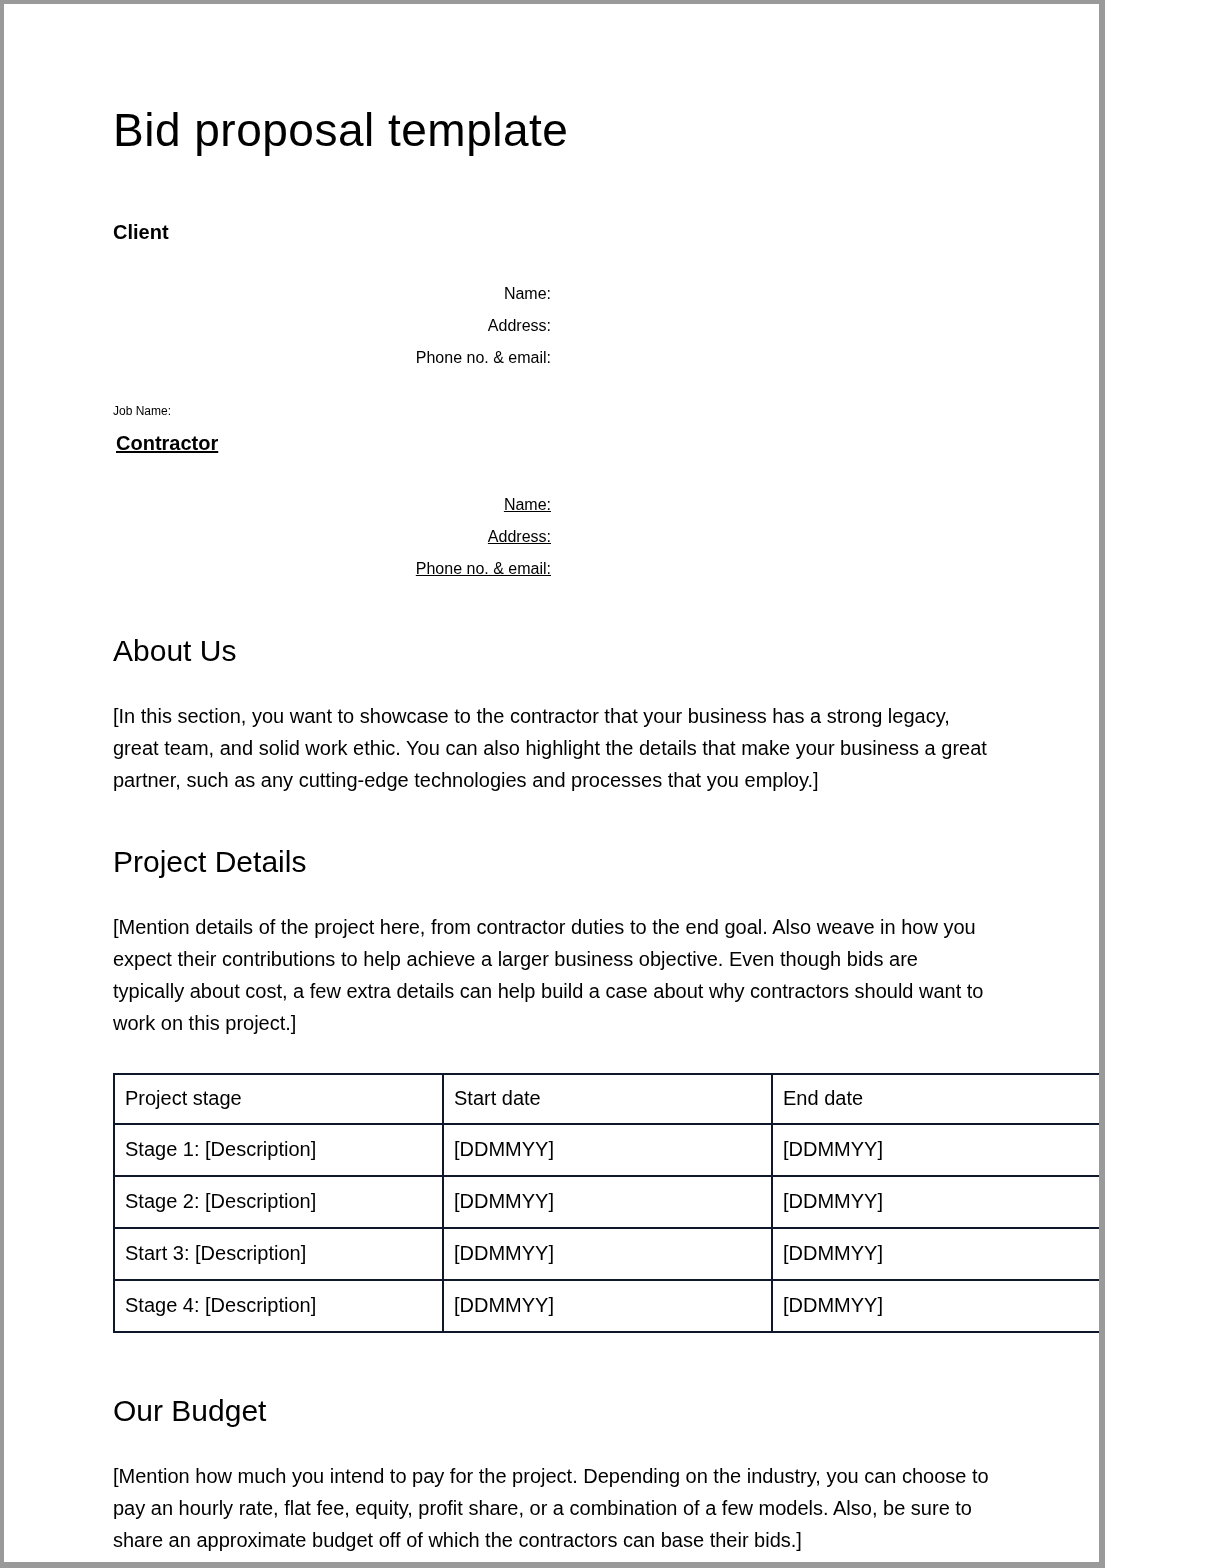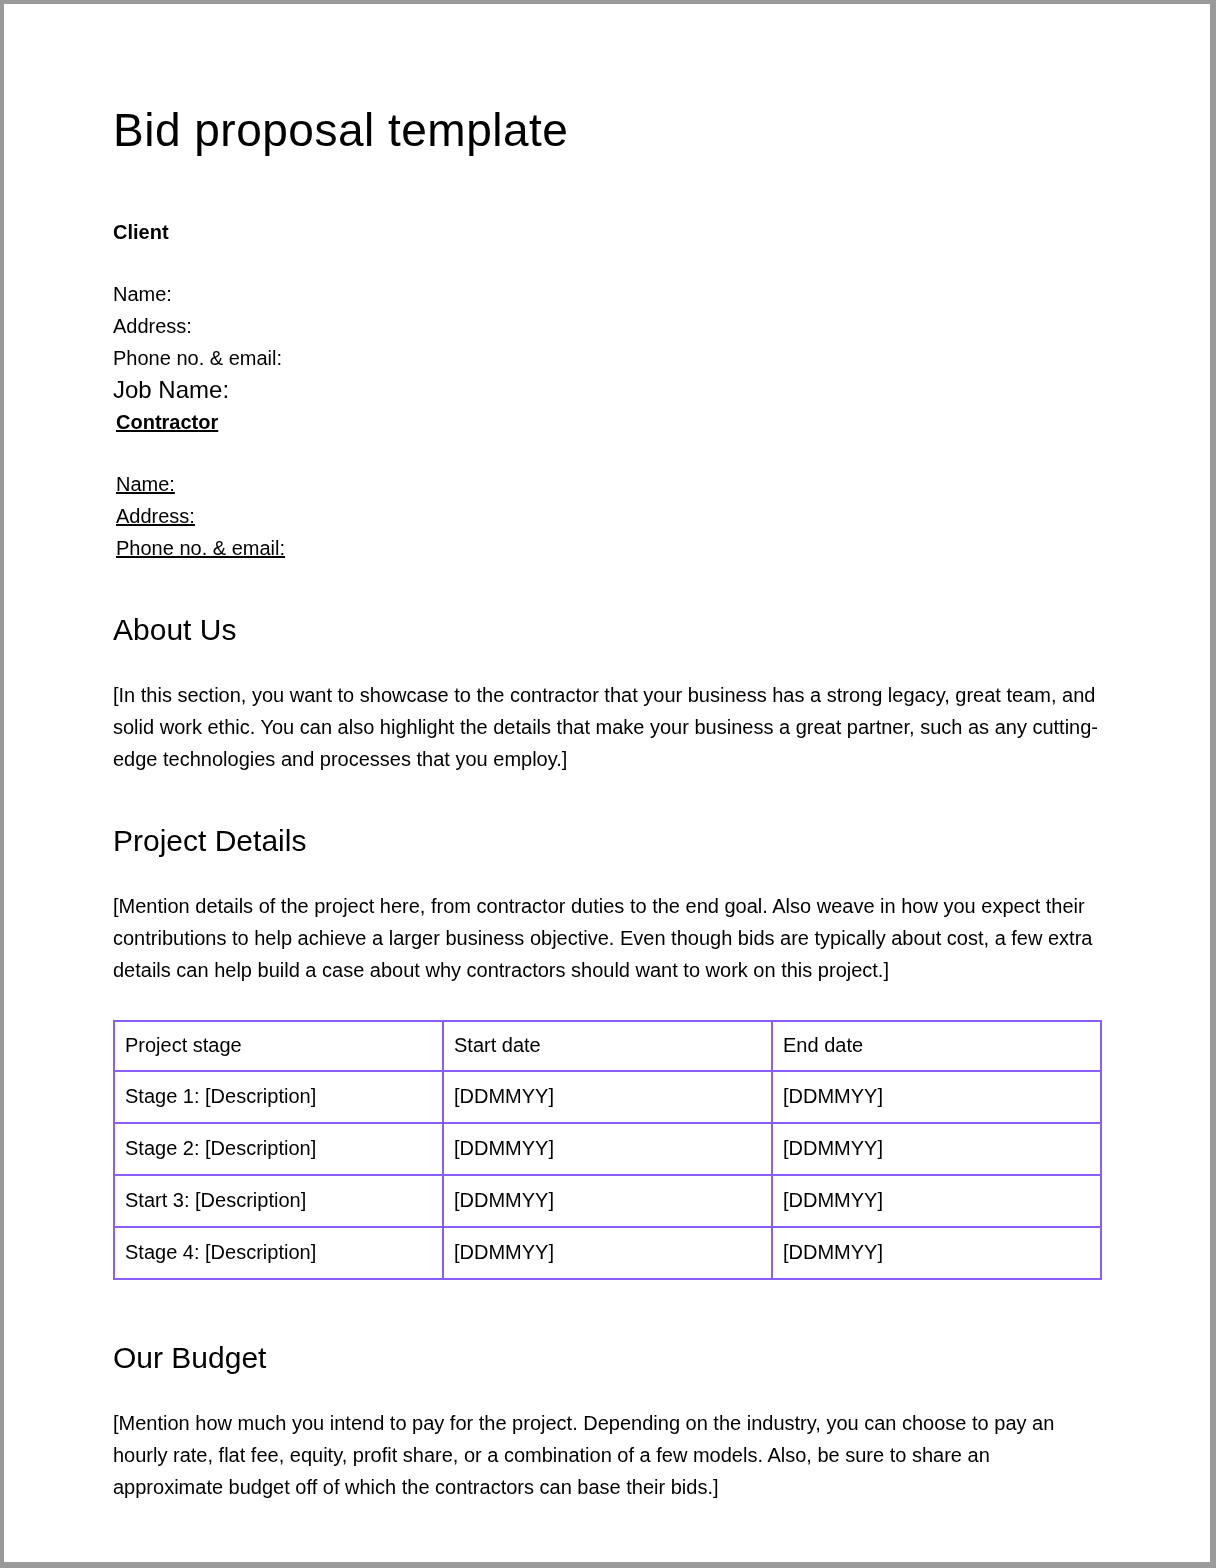--- a/index.html
+++ b/index.html
@@ -4,21 +4,21 @@
 <style>
   * { margin: 0; padding: 0; box-sizing: border-box; }
   html, body { background: #ffffff; }
   body {
     width: 1216px;
     height: 1568px;
     font-family: "Liberation Sans", "DejaVu Sans", sans-serif;
     color: #000000;
   }
   .page {
-    width: 1216px;
+    width: 1105px;
     height: 1568px;
     background: #ffffff;
     border: 4px solid #9a9a9a;
     border-right-width: 6px;
     border-bottom-width: 6px;
     overflow: hidden;
   }
   .page-inner {
     padding: 98px 110px 0 109px;
   }
@@ -39,25 +39,27 @@
   .party-heading {
     font-size: 20px;
     font-weight: 700;
     line-height: 32px;
   }
   .party-fields {
     list-style: none;
     margin-top: 30px;
   }
   .party-fields li {
-    font-size: 20px;
+    font-size: 16px;
     line-height: 32px;
+    text-align: right;
   }
   .party-job {
-    font-size: 24px;
+    margin-top: 21px;
+    font-size: 12px;
     line-height: 32px;
   }
   .section-heading {
     font-size: 30px;
     font-weight: 400;
     line-height: 43px;
   }
   .section-heading.about   { margin-top: 44px; }
   .section-heading.project { margin-top: 44px; }
   .section-heading.budget  { margin-top: 56px; }
@@ -68,21 +70,21 @@
     max-width: 990px;
   }
   .stage-table {
     margin-top: 34px;
     width: 989px;
     border-collapse: collapse;
     table-layout: fixed;
   }
   .stage-table th,
   .stage-table td {
-    border: 2px solid #8b5cf6;
+    border: 2px solid #0f172a;
     font-size: 20px;
     font-weight: 400;
     text-align: left;
     vertical-align: middle;
     padding: 0 0 0 10px;
   }
   .stage-table th { height: 50px; }
   .stage-table td { height: 52px; }
 </style>
 </head>

